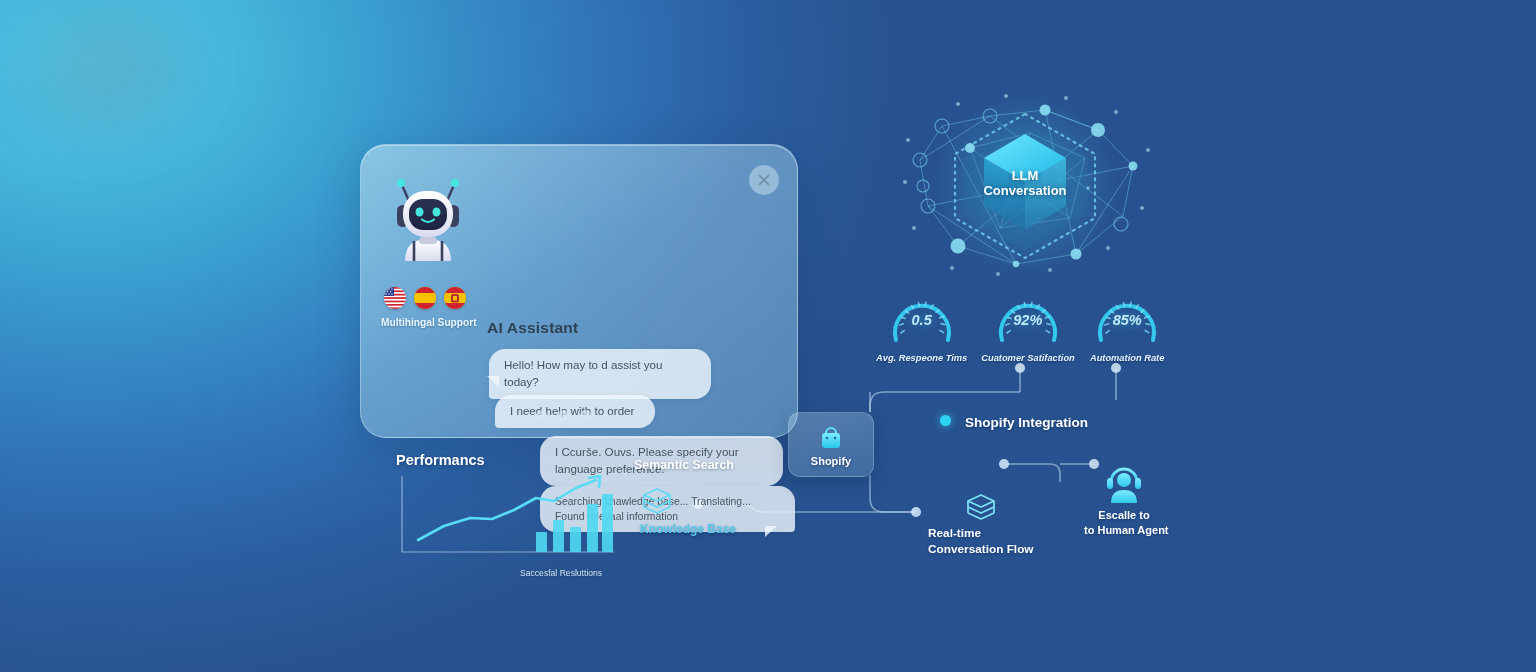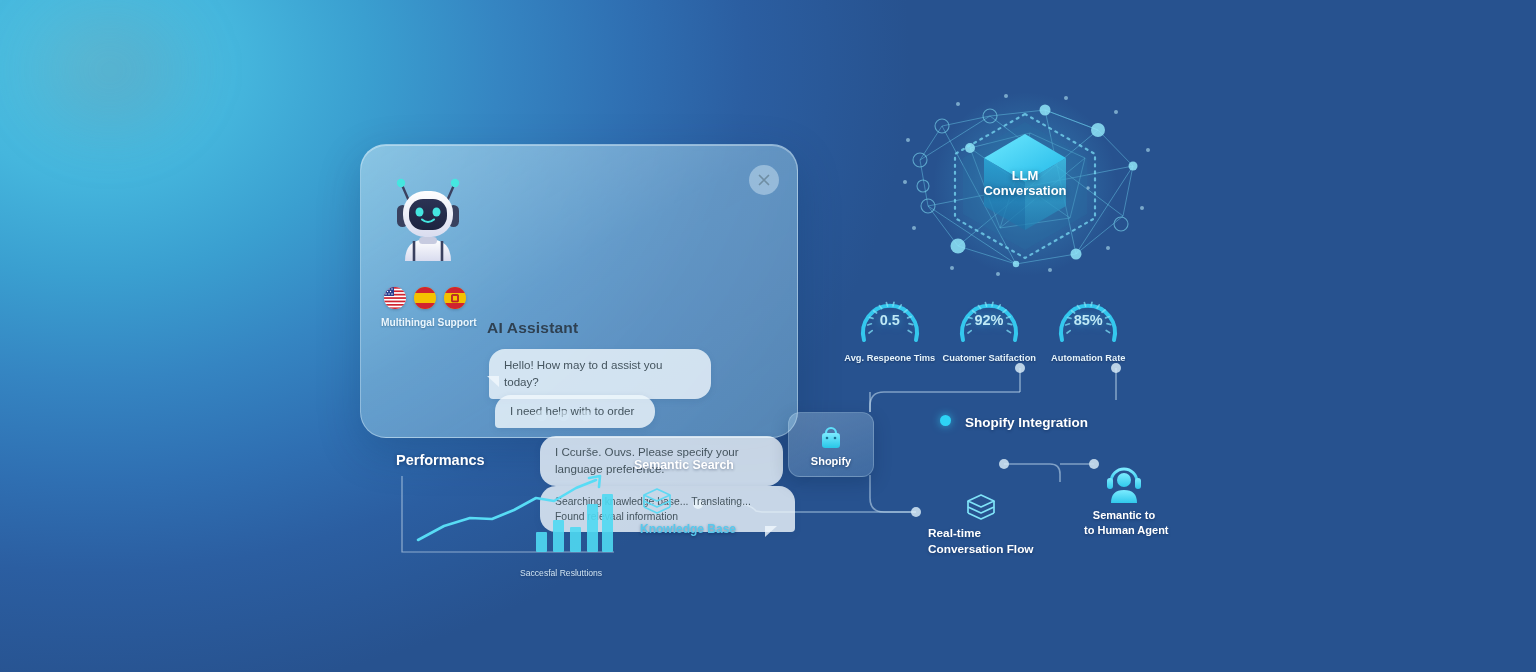--- a/index.html
+++ b/index.html
@@ -78,21 +78,21 @@
   
   .llm-wrap{position:absolute;left:880px;top:88px;width:290px;height:198px;}
   .llm-wrap svg{display:block;}
   .llm-label{
     position:absolute;left:0;right:0;top:80px;text-align:center;
     color:#ffffff;font-size:13px;font-weight:bold;line-height:1.18;
     text-shadow:0 1px 5px rgba(0,25,60,.6);pointer-events:none;
   }
 
   
-  .gauges{position:absolute;left:844px;top:286px;width:290px;display:flex;gap:7px;}
+  .gauges{position:absolute;left:876px;top:286px;width:290px;display:flex;gap:14px;font-style:italic;}
   .gauge{width:93px;text-align:center;}
   .gauge .dial{position:relative;width:72px;height:62px;margin:0 auto;}
   .gauge .dial svg{display:block;}
   .gauge .val{
     position:absolute;left:0;right:0;top:26px;text-align:center;
     font-size:14.5px;font-weight:bold;color:#bfe9f6;
     text-shadow:0 0 8px rgba(60,200,240,.55);
   }
   .gauge .cap{
     margin-top:5px;font-size:9.3px;color:#e6f4fb;font-weight:bold;
@@ -542,18 +542,18 @@
           </linearGradient>
         </defs>
         <path d="M8 18 a13 13 0 0 1 26 0" fill="none" stroke="url(#agg)" stroke-width="3" stroke-linecap="round"></path>
         <rect x="4" y="14" width="6" height="11" rx="3" fill="url(#agg)"></rect>
         <rect x="32" y="14" width="6" height="11" rx="3" fill="url(#agg)"></rect>
         <circle cx="21" cy="16" r="7" fill="url(#agg)"></circle>
         <path d="M8 39 Q8 26 21 26 Q34 26 34 39 Z" fill="url(#agg)"></path>
       </svg>
     </div>
     <div class="txt">
-      <span>Semantic to</span><br>
+      <span>Escalle to</span><br>
       <span>to Human Agent</span>
     </div>
   </div>
 
 </div>
 
 </body></html>

